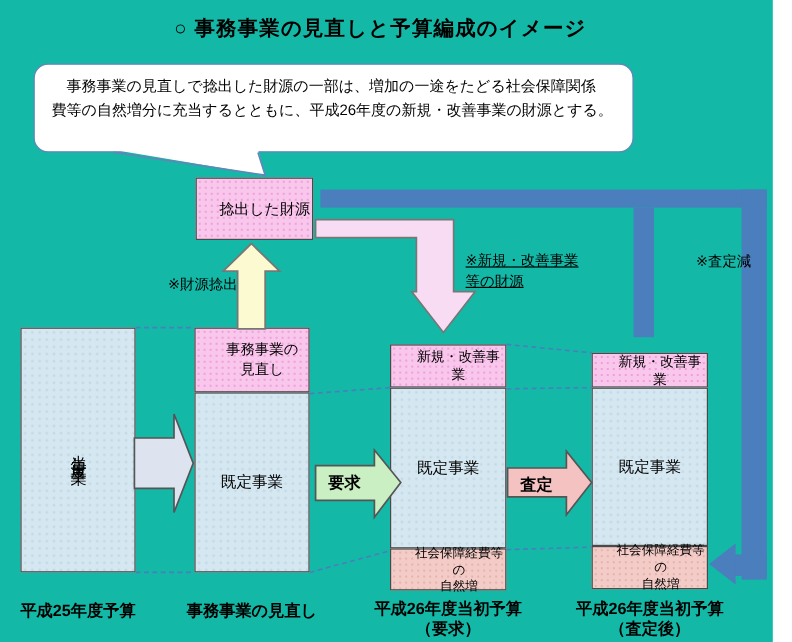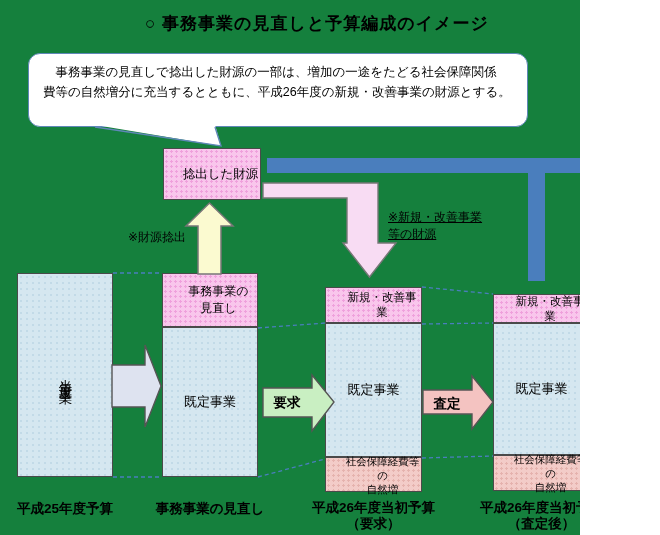--- a/index.html
+++ b/index.html
@@ -1,17 +1,17 @@
 <!DOCTYPE html>
 <html><head>
 <meta charset="utf-8">
 <style>
   * { margin:0; padding:0; box-sizing:border-box; }
   body { background:#fff; font-family:"Liberation Sans","DejaVu Sans",sans-serif; }
-  .canvas { position:relative; width:580px; height:535px; background:#15803d; overflow:hidden; }
+  .canvas { position:relative; width:644px; height:535px; background:#14b8a6; overflow:hidden; }
 
   .title { position:absolute; left:0; top:12px; width:634px; text-align:center;
            font-size:17px; font-weight:bold; color:#000; z-index:6; letter-spacing:1px; }
 
   .callout { position:absolute; left:8px; top:53px; width:500px; height:74px;
              border:1.6px solid #6087B8; border-radius:12px; background:#fff; z-index:1;margin-left:20px; }
   .callout-text { padding:8px 12px 0 14px; font-size:12.5px; line-height:20px;
                   color:#000; white-space:pre-line; }
 
   .box { position:absolute; border:1.5px solid #4a4a4a; display:flex;
@@ -118,21 +118,21 @@
       <line x1="422" y1="458" x2="493" y2="456"></line>
     </g>
 
     <polygon points="112,365 145,365 145,345 161,386 145,427 145,407 112,407" fill="#DEE3F0" stroke="#555555" stroke-width="1.4"></polygon>
 
     <polygon points="263,388 312,388 312,375 334,402 312,431 312,417 263,417" fill="#C9EFC2" stroke="#555555" stroke-width="1.4"></polygon>
 
     <polygon points="423,390 472,390 472,376 493,402 472,429 472,414 423,414" fill="#F4C3C1" stroke="#555555" stroke-width="1.4"></polygon>
   </svg>
 
-  <div class="lbl note" style="left:128px; top:229px;">※財源捻出</div>
+  <div class="lbl note" style="left:140px; top:229px;">※財源捻出</div>
   <div class="lbl note" style="left:388px; top:209px;text-decoration:underline;">※新規・改善事業
 等の財源</div>
   <div class="lbl note" style="left:552px; top:210px;margin-left:28px;">※査定減</div>
 
   <div class="lbl arrow-word" style="left:264px; top:394px;">要求</div>
   <div class="lbl arrow-word" style="left:424px; top:395px;">査定</div>
 
   <div class="caption" style="left:5px; top:501px; width:120px;">平成25年度予算</div>
   <div class="caption" style="left:150px; top:501px; width:120px;">事務事業の見直し</div>
   <div class="caption" style="left:311px; top:500px; width:125px;">平成26年度当初予算

